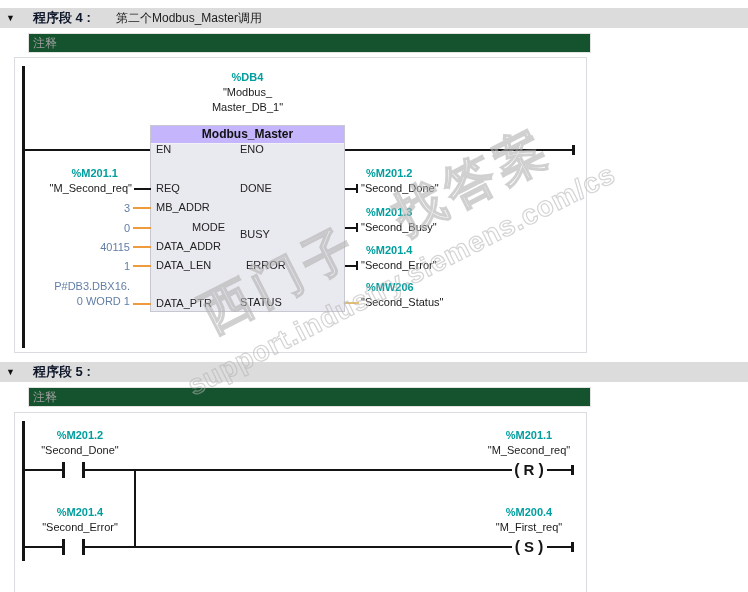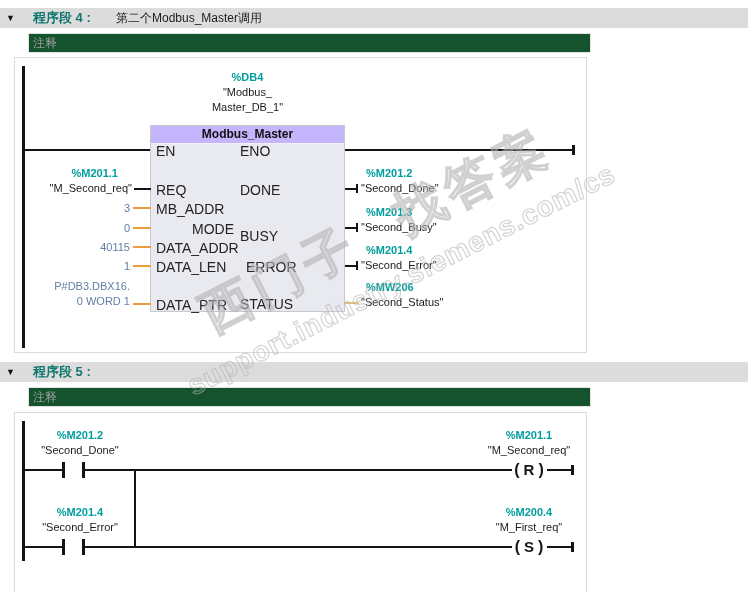--- a/index.html
+++ b/index.html
@@ -4,40 +4,40 @@
 <style>
   html,body{margin:0;padding:0;background:#ffffff;}
   #screen{
     position:relative;width:748px;height:592px;overflow:hidden;
     background:#ffffff;font-family:"Liberation Sans",sans-serif;
     -webkit-font-smoothing:antialiased;
   }
   
   .net-bar{position:absolute;left:0;width:748px;height:20px;background:#dcdcdc;}
   .collapse{position:absolute;left:6px;top:0;width:14px;height:20px;font-size:9px;line-height:20px;color:#111;}
-  .net-label{position:absolute;left:33px;top:0;height:19px;line-height:20px;font-size:13px;font-weight:bold;color:#0f766e;}
+  .net-label{position:absolute;left:33px;top:0;height:19px;line-height:20px;font-size:13px;font-weight:bold;color:#0f172a;}
   .net-title{position:absolute;left:116px;top:0;height:20px;line-height:20px;font-size:12px;color:#1c1c1c;white-space:nowrap;}
   .comment-box{position:absolute;left:28px;width:557px;height:18px;border:1px solid #e3e3e3;
     color:#9c9c9c;font-size:12px;line-height:18px;padding-left:4px;background:#14532d;}
   .net-body{position:absolute;left:14px;width:571px;border:1px solid #dcdce0;background:#ffffff;}
   
   .hline{position:absolute;height:2px;background:#141414;}
   .vline{position:absolute;width:2px;background:#141414;}
   .rail{position:absolute;width:3px;background:#141414;}
   .tick{position:absolute;width:3px;background:#141414;}
   .conn{position:absolute;height:2px;}
   .conn.orange{background:#ed9b3c;}
   .conn.yellow{background:#e4bd72;}
   .conn.black{background:#141414;}
   
   .fb-block{position:absolute;left:150px;top:125px;width:195px;height:187px;
     background:#e9e9f0;border:1px solid #c8c8d2;box-sizing:border-box;}
   .fb-header{height:17px;background:#c4b5fd;border-bottom:1px solid #f2f2f6;
     font-size:12px;font-weight:bold;text-align:center;line-height:17px;color:#111;}
-  .pin{position:absolute;font-size:14px;color:#232323;white-space:nowrap;}
+  .pin{position:absolute;font-size:11px;color:#232323;white-space:nowrap;}
   .pin.right{}
   
   .operand{position:absolute;font-size:11px;line-height:15px;white-space:nowrap;}
   .operand .addr{color:#009e9e;font-weight:bold;display:block;}
   .operand .sym{color:#1a1a1a;display:block;}
   .op-left{width:130px;text-align:right;}
   .op-left .addr{padding-right:14px;}
   .op-right{width:200px;text-align:left;}
   .op-right .addr{padding-left:5px;}
   .op-center{width:140px;text-align:center;}

